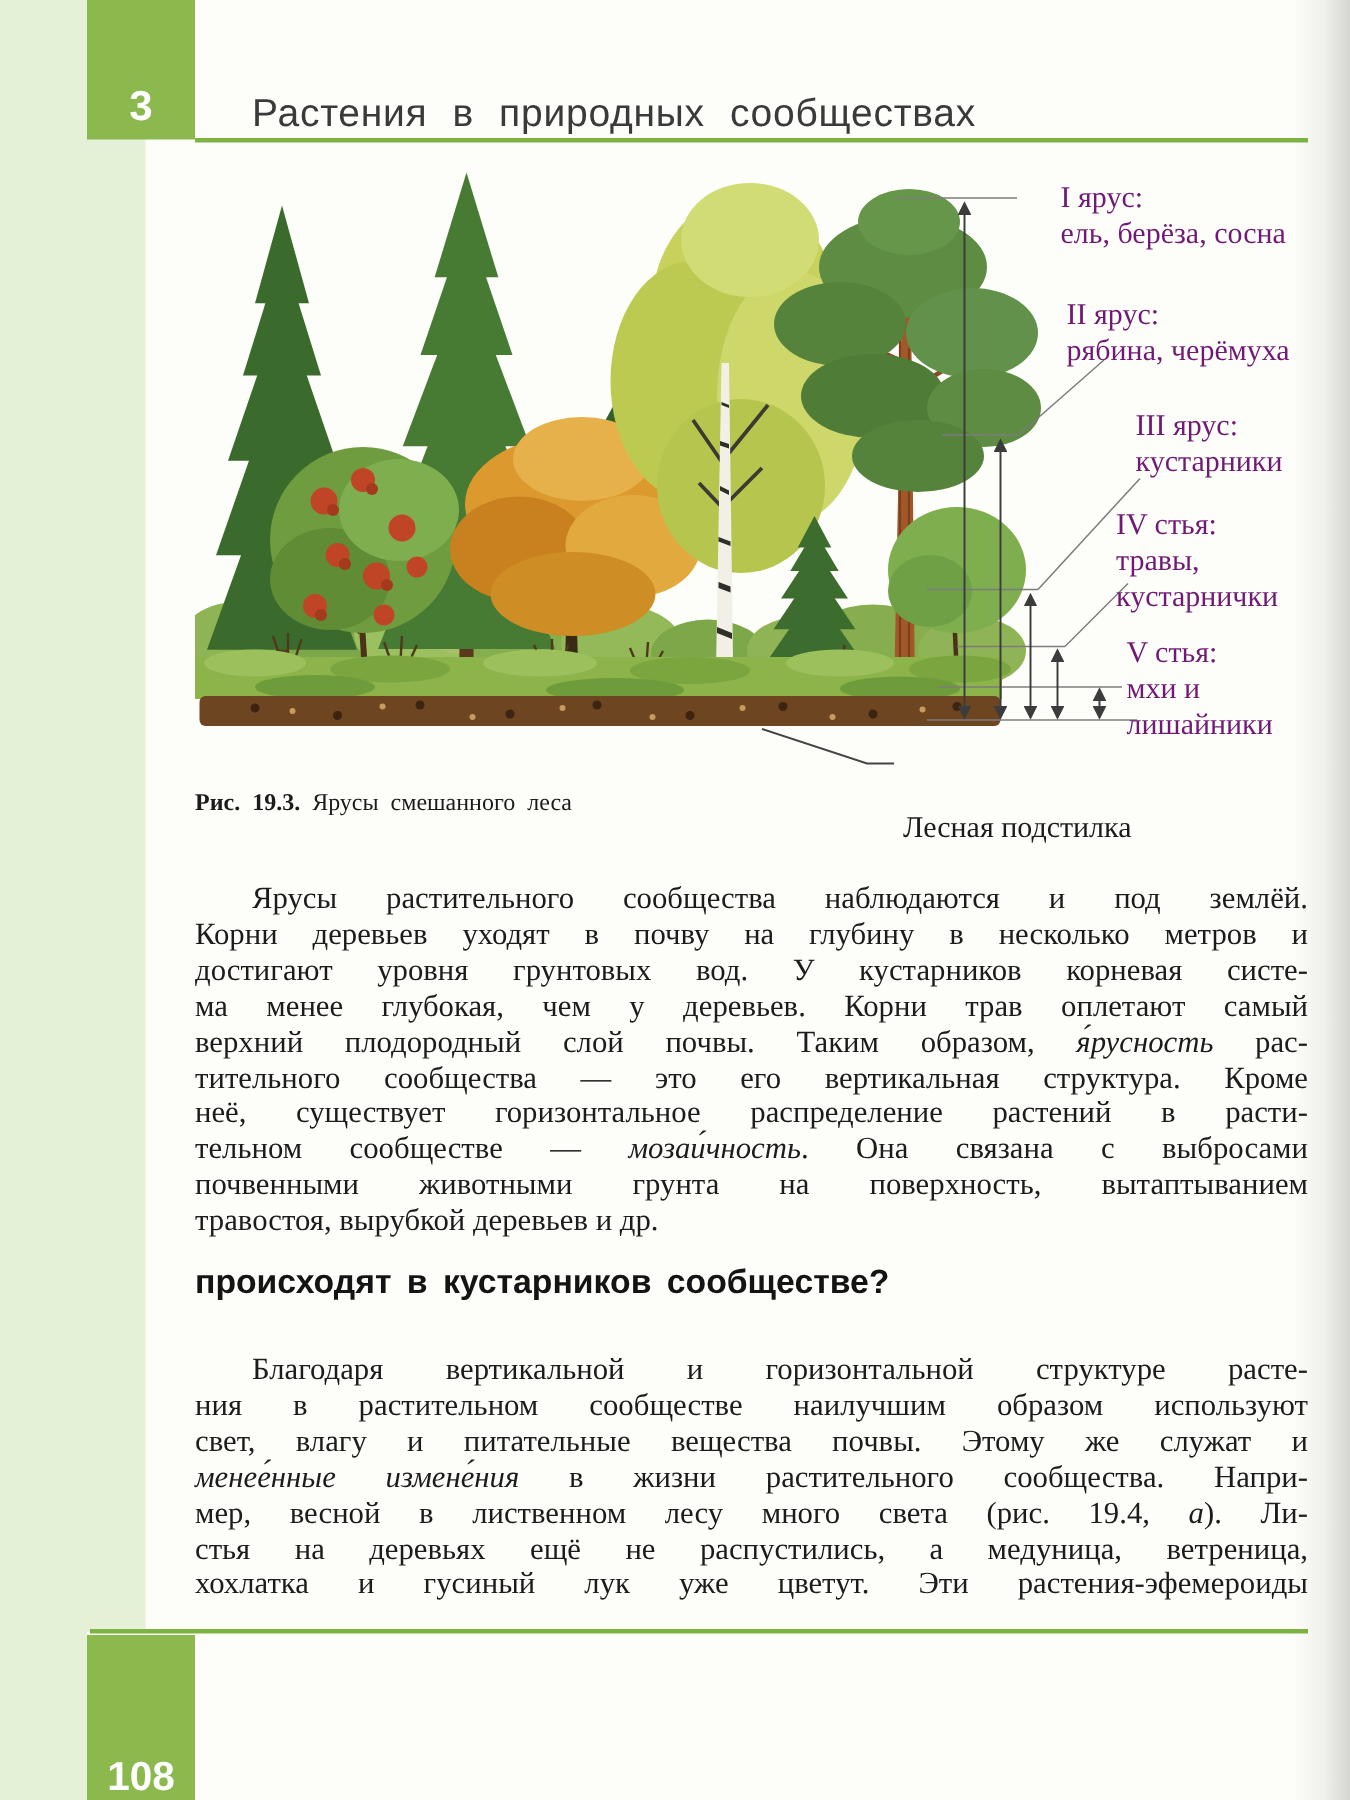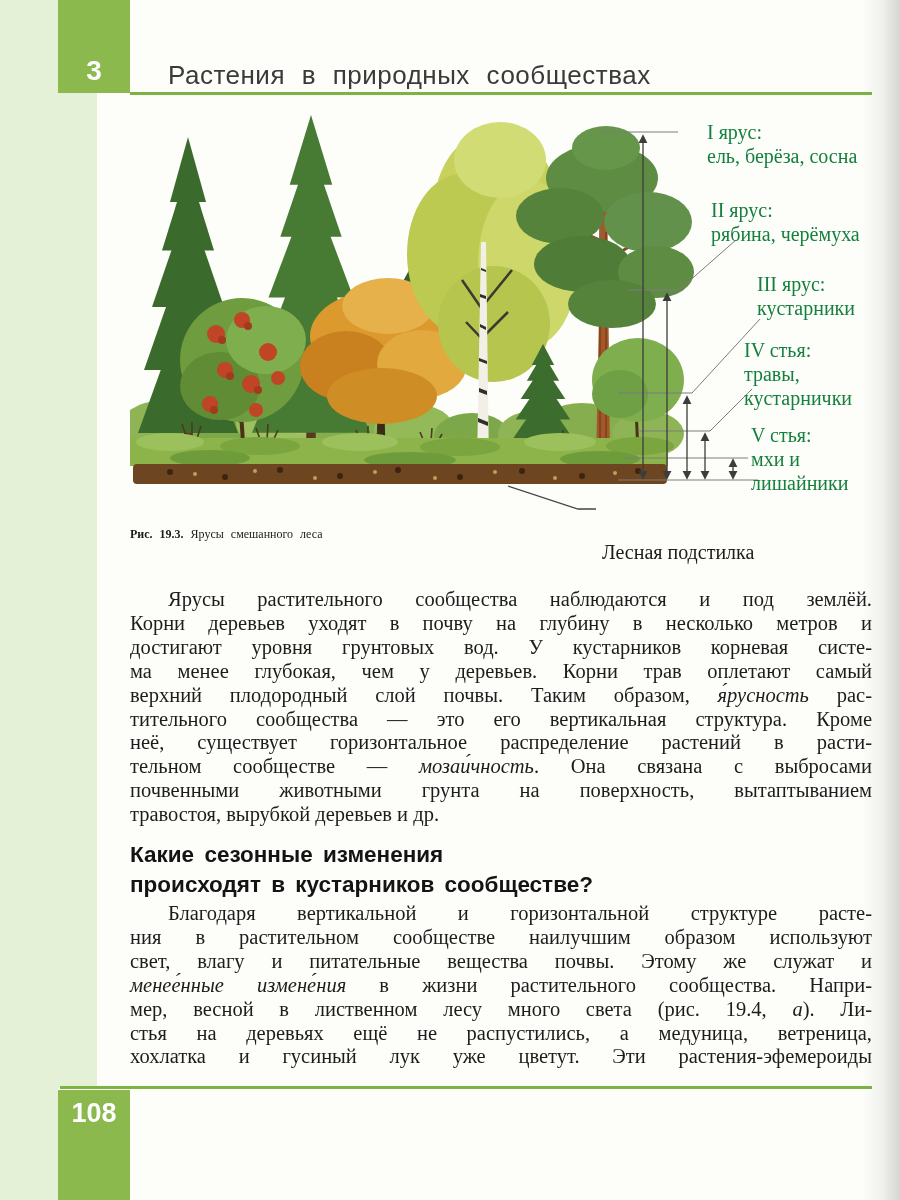--- a/index.html
+++ b/index.html
@@ -15,42 +15,42 @@
   .chapter-box{position:absolute;left:58px;top:0;width:72px;height:93px;background:#8cb94e;
     display:flex;align-items:flex-end;justify-content:center;padding-bottom:6px;box-sizing:border-box;}
   .chapter-box span{font-family:"Liberation Sans",sans-serif;font-weight:bold;font-size:28px;color:#fff;}
   .header-title{position:absolute;left:168px;top:60px;font-family:"Liberation Sans",sans-serif;
     font-size:26px;color:#3a3a3a;word-spacing:9px;letter-spacing:.5px;}
   .rule-top{position:absolute;left:130px;top:92px;width:742px;height:3px;background:#7cb342;}
 
   
   .figure{position:absolute;left:130px;top:112px;width:762px;height:412px;}
   .figure svg{position:absolute;left:0;top:0;}
-  .flabel{position:absolute;font-size:20px;line-height:24px;color:#15803d;white-space:nowrap;}
+  .flabel{position:absolute;font-size:20px;line-height:24px;color:#701a75;white-space:nowrap;}
   .ground-label{position:absolute;font-size:20px;color:#1b1b1b;white-space:nowrap;margin-top:44px;}
 
-  .caption{position:absolute;left:130px;top:527px;font-size:12px;color:#1b1b1b;word-spacing:4px;}
+  .caption{position:absolute;left:130px;top:527px;font-size:16px;color:#1b1b1b;word-spacing:4px;}
   .caption b{font-weight:bold;}
 
   
   .para{position:absolute;left:130px;width:742px;font-size:20.5px;line-height:23.9px;color:#1c1c1c;}
   .para .tline{text-align:justify;text-align-last:justify;white-space:normal;}
   .para .tline.last{text-align-last:left;}
   .para .tline:first-child{text-indent:38px;}
   .p1{top:588px;}
   .p2{top:902px;}
 
   .section-heading{position:absolute;left:130px;top:840px;width:742px;
     font-family:"Liberation Sans",sans-serif;font-weight:bold;font-size:22.5px;
     line-height:30px;color:#141414;word-spacing:4px;}
 
   
   .rule-bottom{position:absolute;left:60px;top:1086px;width:812px;height:3px;background:#7cb342;}
   .page-num-box{position:absolute;left:58px;top:1090px;width:72px;height:110px;background:#8cb94e;
-    display:flex;align-items:flex-start;justify-content:center;padding-top:8px;box-sizing:border-box;}
+    display:flex;align-items:flex-end;justify-content:center;padding-top:8px;box-sizing:border-box;}
   .page-num-box span{font-family:"Liberation Sans",sans-serif;font-weight:bold;font-size:27px;color:#fff;}
 
   
   .right-shade{position:absolute;right:0;top:0;width:38px;height:1200px;pointer-events:none;
     background:linear-gradient(to right,rgba(120,118,105,0) 0%,rgba(120,118,105,.10) 55%,rgba(95,95,88,.25) 100%);}
 </style>
 </head>
 <body>
 
 <div class="page">
@@ -279,21 +279,20 @@
       <div class="tline">ма менее глубокая, чем у деревьев. Корни трав оплетают самый</div>
       <div class="tline">верхний плодородный слой почвы. Таким образом, <i>я́русность</i> рас-</div>
       <div class="tline">тительного сообщества — это его вертикальная структура. Кроме</div>
       <div class="tline">неё, существует горизонтальное распределение растений в расти-</div>
       <div class="tline">тельном сообществе — <i>мозаи́чность</i>. Она связана с выбросами</div>
       <div class="tline">почвенными животными грунта на поверхность, вытаптыванием</div>
       <div class="tline last">травостоя, вырубкой деревьев и др.</div>
     </div>
 
   <div class="section-heading">
-      <div class="tline">Какие сезонные изменения</div>
       <div class="tline">происходят в кустарников сообществе?</div>
     </div>
 
   <div class="para p2">
       <div class="tline">Благодаря вертикальной и горизонтальной структуре расте-</div>
       <div class="tline">ния в растительном сообществе наилучшим образом используют</div>
       <div class="tline">свет, влагу и питательные вещества почвы. Этому же служат и</div>
       <div class="tline"><i>менее́нные измене́ния</i> в жизни растительного сообщества. Напри-</div>
       <div class="tline">мер, весной в лиственном лесу много света (рис. 19.4, <i>а</i>). Ли-</div>
       <div class="tline">стья на деревьях ещё не распустились, а медуница, ветреница,</div>

